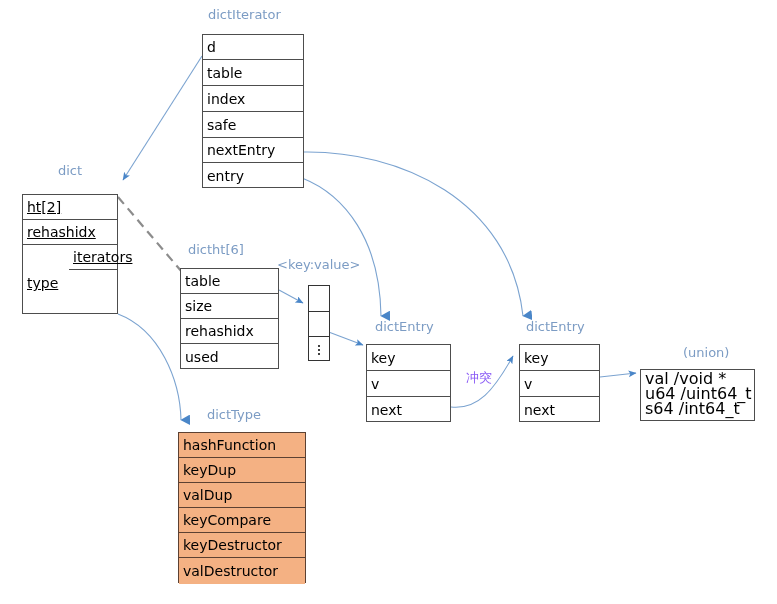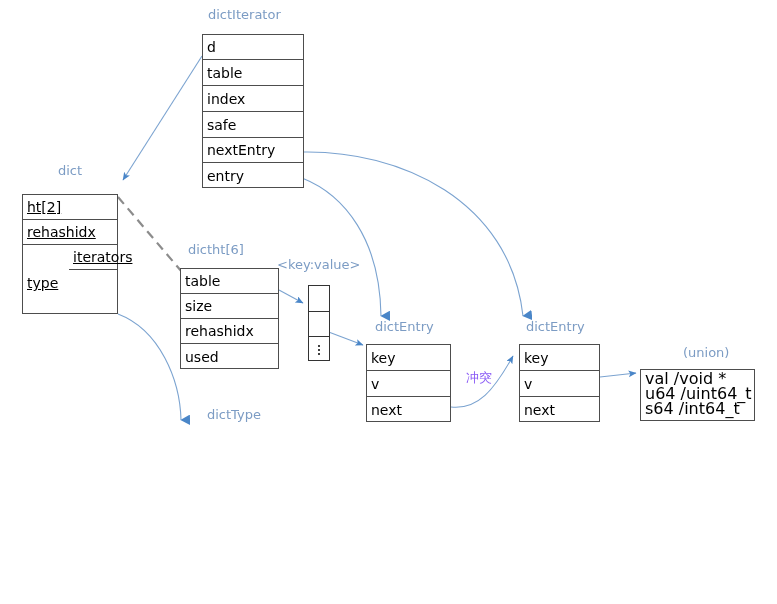--- a/index.html
+++ b/index.html
@@ -231,14 +231,22 @@
   <div class="caption" style="left:667px; top:346px;margin-left:16px;">(union)</div>
 
   <div class="unionbox" style="left:640px; top:369px; width:115px; height:52px;">
     <div>val /void *</div>
     <div>u64 /uint64_t</div>
     <div>s64 /int64_t</div>
   </div>
 
   <div class="caption" style="left:207px; top:408px;">dictType</div>
 
+  <div class="struct orange" style="left:178px; top:432px; width:128px; height:151px;">
+    <div class="row" style="height:25px;">hashFunction</div>
+    <div class="row" style="height:25px;">keyDup</div>
+    <div class="row" style="height:25px;">valDup</div>
+    <div class="row" style="height:25px;">keyCompare</div>
+    <div class="row" style="height:25px;">keyDestructor</div>
+    <div class="row" style="height:26px;">valDestructor</div>
+  </div>
 
 </div>
 
 </body></html>

